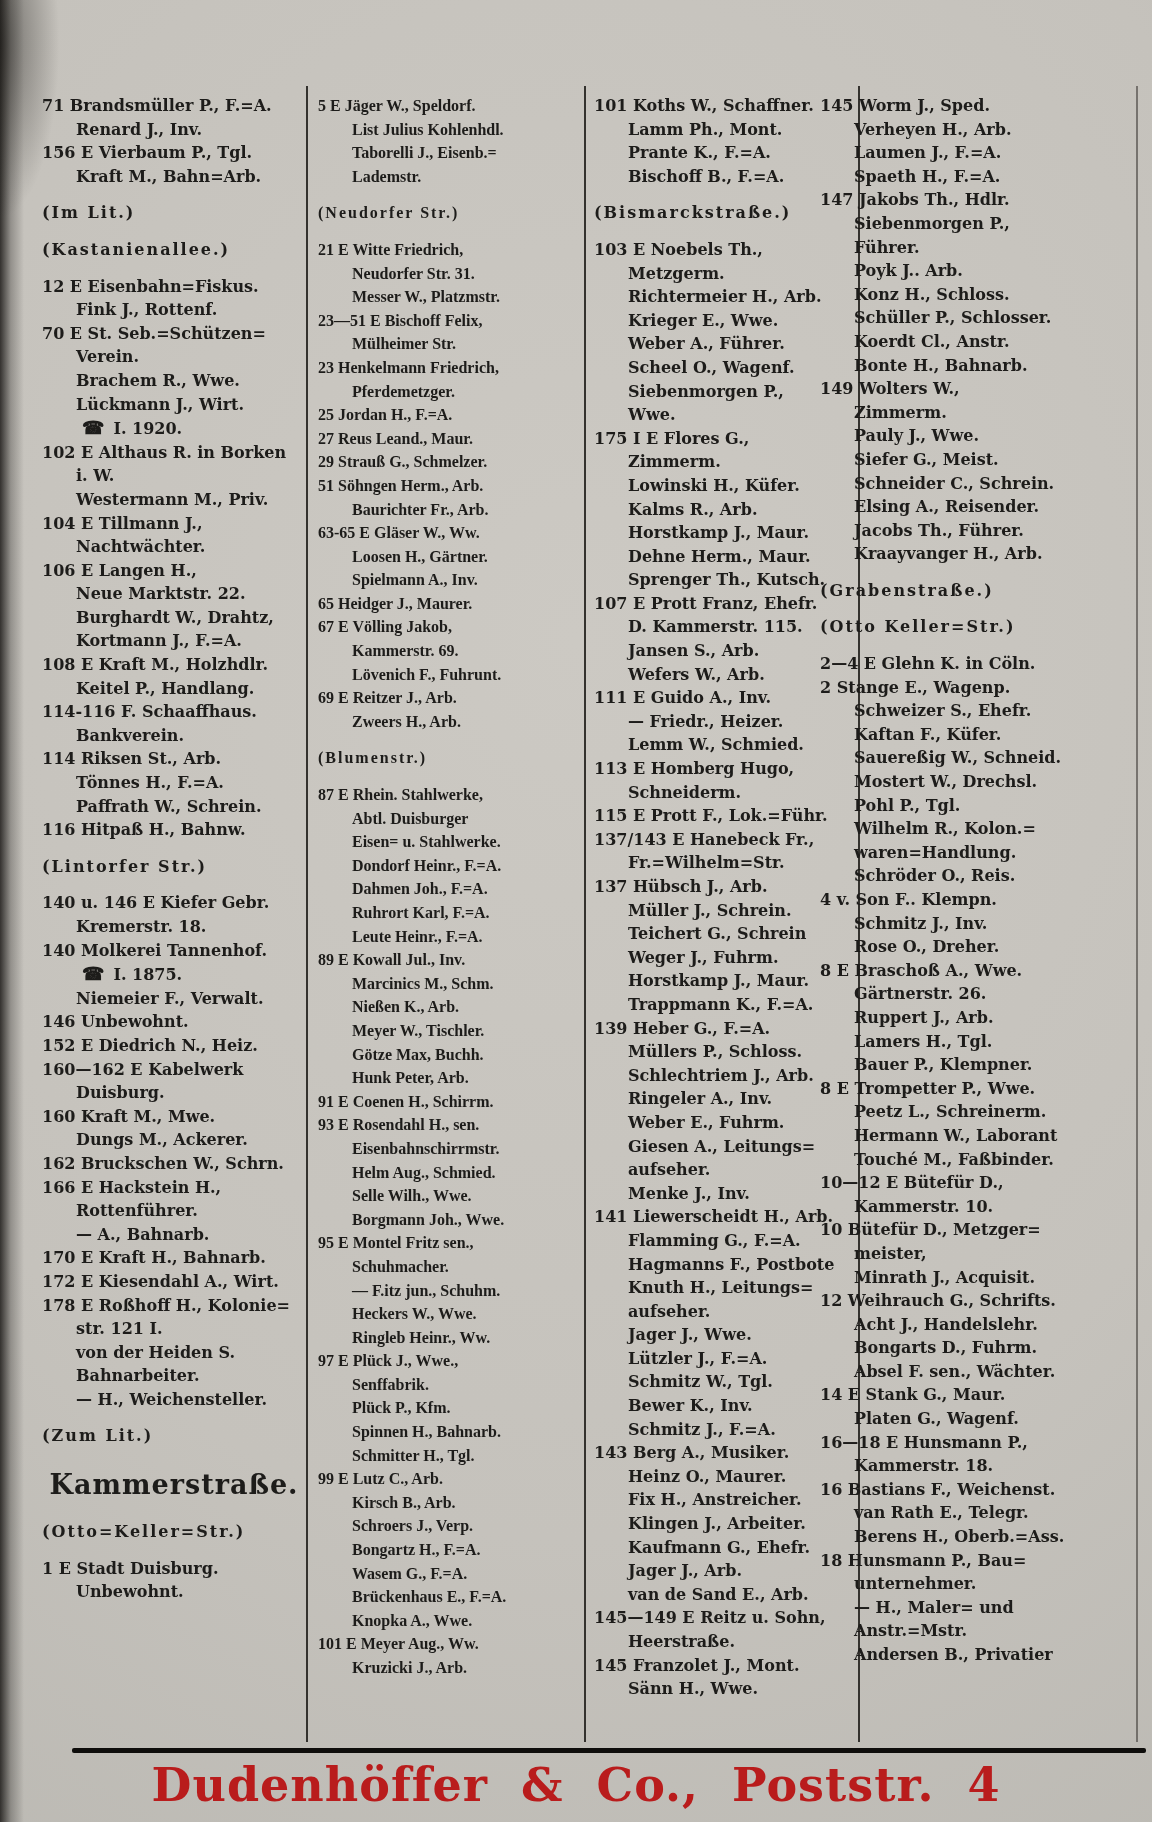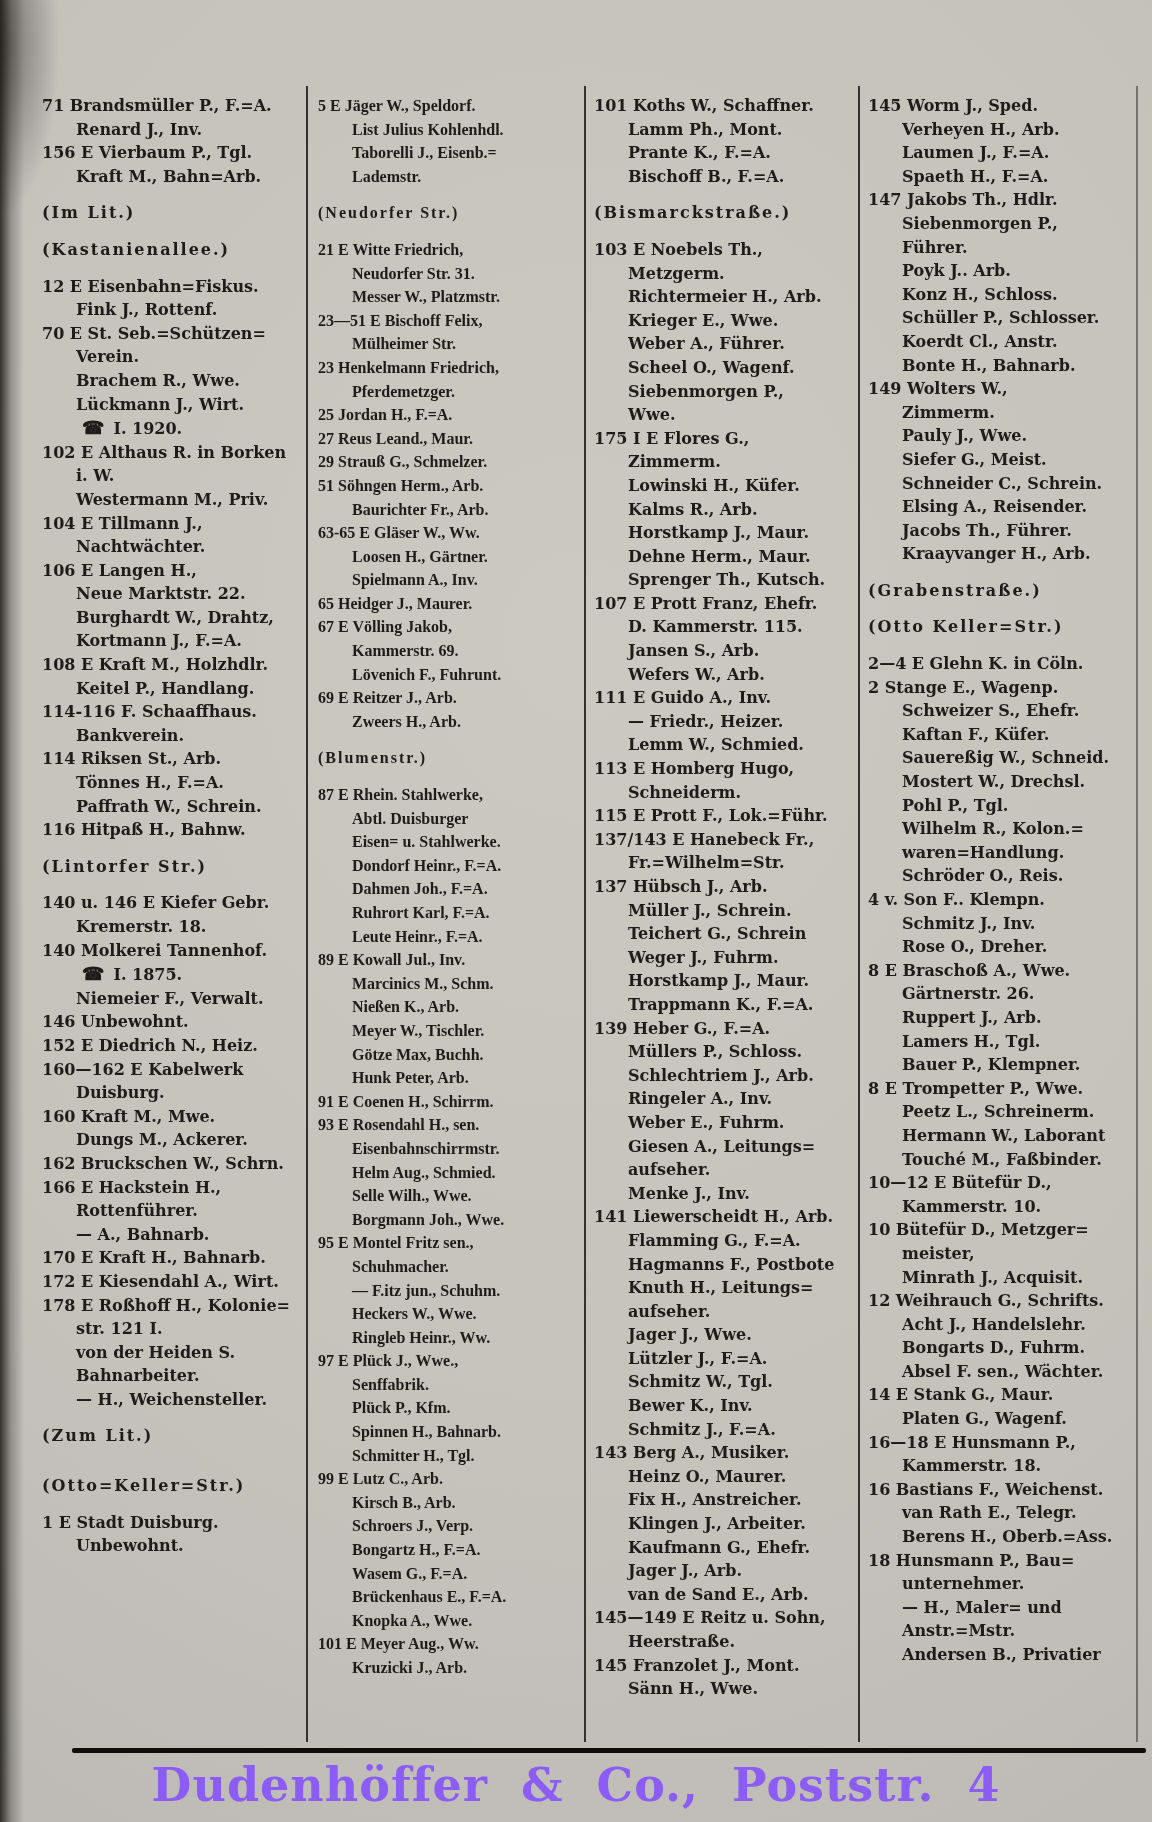--- a/index.html
+++ b/index.html
@@ -26,34 +26,34 @@
   .vd1{left:306px;}
   .vd2{left:584px;}
   .vd3{left:858px;}
   .vd4{left:1136px;opacity:.55;}
 
   
   .col{position:absolute;top:94px;width:264px;font-weight:700;font-size:16px;line-height:23.6px;}
   .c0{left:42px;}
   .c1{left:318px;font-family:Liberation Serif, serif;}
   .c2{left:594px;}
-  .c3{left:868px;}
+  .c3{left:820px;}
   .l0{padding-left:26px;text-indent:-26px;white-space:nowrap;}
   .l1{padding-left:34px;white-space:nowrap;}
   .cnote{text-align:left;letter-spacing:2px;white-space:nowrap;}
   .gap{height:13px;}
   .bighead{text-align:center;font-size:27px;line-height:40px;letter-spacing:1px;padding:4px 0 2px 0;}
   .tel{padding-left:40px;white-space:nowrap;}
   .telicon{font-size:18px;margin-right:9px;}
   .para{text-align:justify;padding:0 2px 0 8px;}
 
   
   .rule{position:absolute;left:72px;right:6px;top:1748px;height:5px;background:#0e0d0b;border-radius:2px;}
   .footer{position:absolute;left:0;width:100%;top:1758px;text-align:center;
-    font-size:46px;font-weight:700;letter-spacing:1px;word-spacing:16px;color:#8b5cf6;}
+    font-size:46px;font-weight:700;letter-spacing:1px;word-spacing:16px;color:#b91c1c;}
 </style>
 </head>
 <body>
 
 <div class="page">
   <div class="edge"></div>
   <div class="smudge"></div>
 
 
   <div class="vd vd1"></div>
@@ -116,20 +116,21 @@
       <div class="l0">170 E Kraft H., Bahnarb.</div>
       <div class="l0">172 E Kiesendahl A., Wirt.</div>
       <div class="l0">178 E Roßhoff H., Kolonie=</div>
       <div class="l1">str. 121 I.</div>
       <div class="l1">von der Heiden S.</div>
       <div class="l1">Bahnarbeiter.</div>
       <div class="l1">— H., Weichensteller.</div>
       <div class="gap"></div>
       <div class="cnote">(Zum Lit.)</div>
       <div class="gap"></div>
+      <div class="bighead">Kammerstraße.</div>
       <div class="gap"></div>
       <div class="cnote">(Otto=Keller=Str.)</div>
       <div class="gap"></div>
       <div class="l0">1 E Stadt Duisburg.</div>
       <div class="l1">Unbewohnt.</div>
     </div>
   <div class="col c1">
       <div class="l0">5 E Jäger W., Speldorf.</div>
       <div class="l1">List Julius Kohlenhdl.</div>
       <div class="l1">Taborelli J., Eisenb.=</div>

